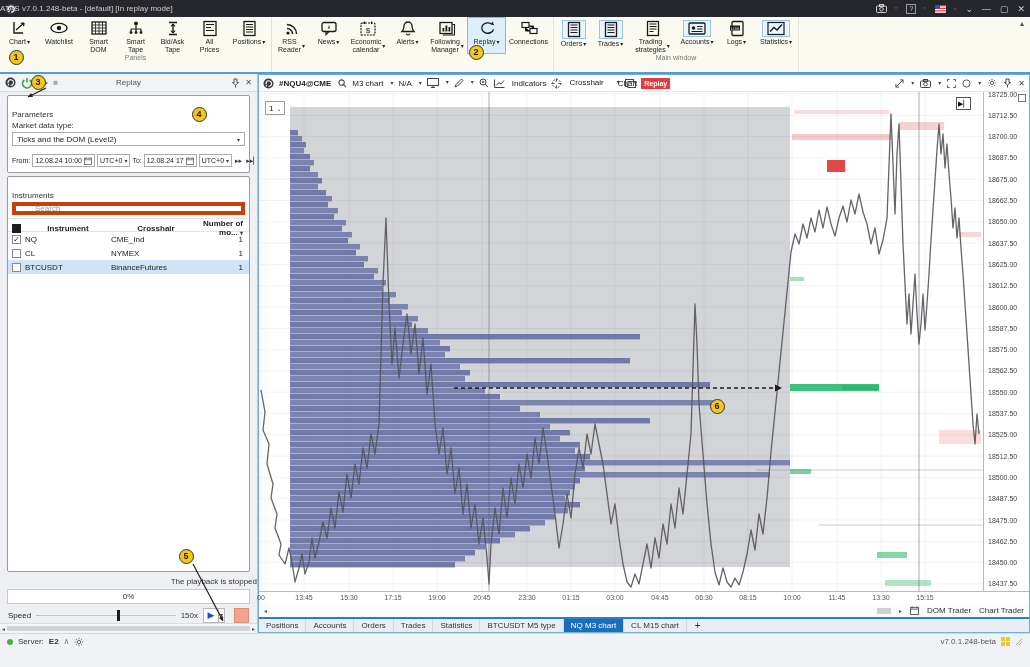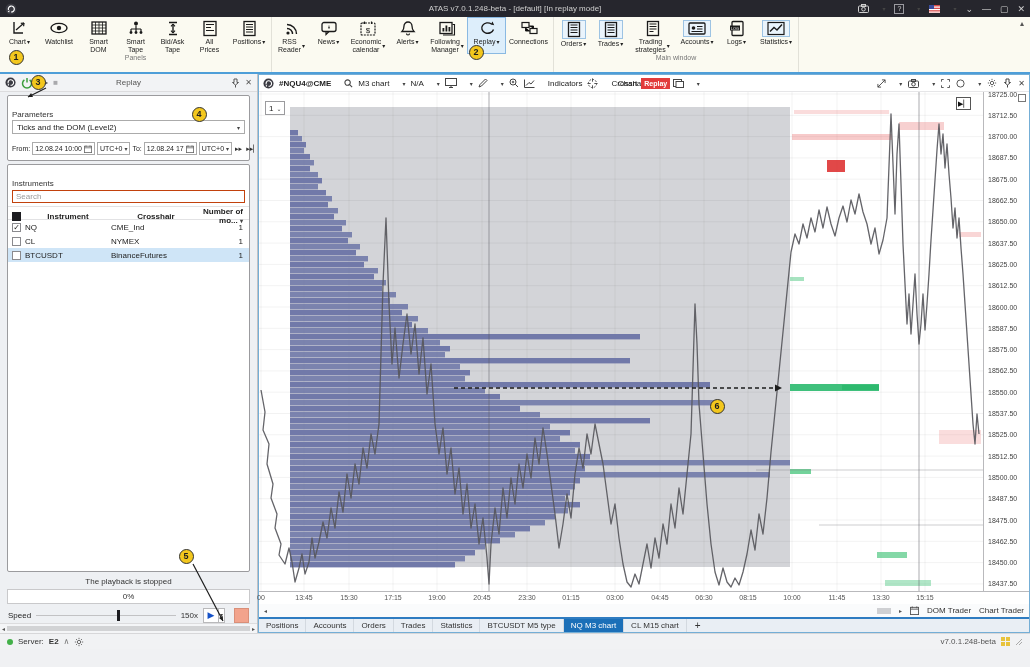--- a/index.html
+++ b/index.html
@@ -2,21 +2,21 @@
 <html><head>
 <meta charset="utf-8">
 <style>
 *{margin:0;padding:0;box-sizing:border-box}
 html,body{width:1030px;height:667px;background:#fff}
 #app{position:relative;width:1030px;height:667px;font-family:"Liberation Sans",sans-serif;font-size:8px;color:#222;background:#f0f1f3;overflow:hidden}
 svg{display:block}
 .ic{flex:none}
 
 .titlebar{height:17px;background:#26262d;color:#d8d8d8;display:flex;align-items:center;padding:0 5px;position:relative}
-.tb-title{position:absolute;left:0;right:0;text-align:center;font-size:8px;color:#cfcfcf}
+.tb-title{position:absolute;left:0;right:0;font-size:8px;color:#cfcfcf}
 .tb-icons{margin-left:auto;display:flex;gap:9px;align-items:center;z-index:1;font-size:9px;color:#cfcfcf}
 .tb-icons .g{cursor:default}
 .helpbox{border:1px solid #9a9aa0;padding:0 2px;font-size:7px;line-height:8px}
 
 .ribbon-tabs{height:18px;background:#f1f0e9;display:flex;align-items:stretch;padding-left:2px;border-bottom:1px solid #e1e0d8}
 .rtab{padding:3px 10px 0;font-size:8px;color:#333}
 .rtab.learn{background:#0e77d1;color:#fff;padding-top:3px}
 .rtab.active{background:#fbfaf1;border:1px solid #d5d4cb;border-bottom:none}
 
 .ribbon{height:57px;background:#fbfaf1;display:flex;border-bottom:2px solid #4e9ed8}
@@ -42,47 +42,47 @@
 .gb-title{padding:14px 4px 1px;color:#333}
 .gb-pad{padding:0 4px 4px}
 .fieldlabel{color:#333;padding:1px 0 2px}
 .selectbox{border:1px solid #ababab;height:14px;display:flex;align-items:center;padding:0 4px;background:#fff}
 .selectbox .caret,.utc .caret{margin-left:auto;font-size:6px;color:#444}
 .fromto{display:flex;align-items:center;gap:2px;padding:4px 4px 5px;font-size:7px}
 .dinput{border:1px solid #ababab;height:13px;display:flex;align-items:center;padding:0 2px;gap:2px;background:#fff;white-space:nowrap}
 .utc{border:1px solid #ababab;height:13px;display:flex;align-items:center;padding:0 2px;gap:2px;background:#fff}
 .skipbtn{color:#333;font-size:7px;padding:0 1px}
 .instruments{flex:1;margin:3px 7px 2px;display:flex;flex-direction:column;border:1px solid #9b9b9e;border-radius:2px;background:#fff;overflow:hidden}
-.search{border:1px solid #c2410c;margin:1px 4px 3px;height:13px;color:#9a9a9a;padding:0 3px;display:flex;align-items:center}
+.search{border:4px solid #c2410c;margin:1px 4px 3px;height:13px;color:#9a9a9a;padding:0 19px;display:flex;align-items:center}
 .trow{display:grid;grid-template-columns:17px 86px 90px 1fr;height:14px;align-items:center;padding-right:6px}
 .trow .num{text-align:right}
 .thead{font-weight:bold;border-bottom:1px solid #e2e2e4;border-top:1px solid #e2e2e4}
 .thead .sort{font-size:6px;color:#444}
 .trow.sel{background:#cfe5f7}
 .cb{width:9px;height:9px;border:1px solid #8a8a8e;margin-left:4px;background:#fff;font-size:8px;line-height:8px;text-align:center;color:#222}
 .cb.full{background:#1d1d21;border-color:#1d1d21}
-.playback-status{flex:none;text-align:center;height:13px;padding-top:3px;color:#333}
+.playback-status{flex:none;text-align:right;height:13px;padding-top:3px;color:#333}
 .progress{flex:none;margin:2px 7px;border:1px solid #c9c9cb;background:#fff;height:15px;text-align:center;line-height:14px;color:#333}
 .speedrow{flex:none;display:flex;align-items:center;margin:2px 8px 0;gap:5px}
 .slider{flex:1;position:relative;height:11px}
 .track{position:absolute;top:5px;left:0;right:0;height:1px;background:#c2c2c4}
 .handle{position:absolute;left:58%;top:0;width:3px;height:11px;background:#1d1d21}
 .speedval{color:#333}
 .playbtn{width:16px;height:15px;border:1px solid #b9b9bb;background:#fff;color:#1652c8;text-align:center;font-size:9px;line-height:13px}
 .pcaret{font-size:6px;color:#444;border:1px solid #b9b9bb;border-left:none;background:#fff;height:15px;line-height:13px;padding:0 1px}
 .stopbtn{width:15px;height:15px;background:#f2a38c;border:1px solid #d98f79;margin-left:4px}
 .hscroll{flex:none;height:10px;margin-top:auto;background:#f4f5f7;border-top:1px solid #dcdcde;display:flex;align-items:center;padding:0 2px;font-size:6px;color:#555}
 .hthumb{flex:1;height:5px;background:#d2d3d5;margin:0 2px}
 
 .chart-panel{flex:1;display:flex;flex-direction:column;border:1px solid #74aed6;background:#fff}
 .c-toolbar{height:17px;flex:none;display:flex;align-items:center;gap:5px;padding:0 4px;border-bottom:1px solid #e6e6e8;position:relative;color:#222}
 .c-center{position:absolute;left:0;right:0;display:flex;justify-content:center;gap:4px;align-items:center}
 .badge{background:#e23c3c;color:#fff;padding:0 3px;font-size:7px;height:11px;line-height:11px;font-weight:bold}
 .c-right{margin-left:auto;display:flex;gap:6px;z-index:1;align-items:center;color:#444}
-.tbit{display:flex;align-items:center;gap:13px}
+.tbit{display:flex;align-items:flex-start;gap:7px}
 .tinycaret{font-size:6px;color:#444}
 .c-body{position:relative;height:499px;flex:none;background:#fff;overflow:hidden}
 .paxis{position:absolute;right:0;top:0;width:46px;height:499px;border-left:1px solid #b9b9bc;background:#fff}
 .pl{position:absolute;left:4px;font-size:7px;color:#444;white-space:nowrap}
 .axissq{position:absolute;right:3px;top:2px;width:8px;height:8px;border:1px solid #777;font-size:5px;line-height:7px;text-align:center;color:#555}
 .selector{position:absolute;left:6px;top:9px;border:1px solid #9b9b9e;background:#fff;padding:0 3px;height:14px;display:flex;align-items:center;gap:3px;z-index:5}
 .gotoend{position:absolute;right:58px;top:5px;border:1px solid #555;background:#fff;width:15px;height:13px;font-size:7px;text-align:center;line-height:12px;z-index:5;color:#111}
 .taxis{height:13px;flex:none;position:relative;border-top:1px solid #b9b9bc;background:#fff}
 .tl{position:absolute;top:2px;font-size:7px;color:#555;transform:translateX(-50%);white-space:nowrap}
 .c-bottomrow{height:13px;flex:none;display:flex;align-items:center;gap:8px;padding:0 5px;background:#fafbfc;font-size:8px;color:#333}
@@ -396,20 +396,21 @@
             <svg class="ic" width="9" height="10" viewBox="0 0 9 10">
               <path d="M3 1 H6 V4.5 H7.5 L4.5 7 L1.5 4.5 H3 Z M4.5 7 V9.5" stroke="#555" stroke-width="1" fill="none"></path>
             </svg>
           </span>
         <span class="glyphbtn z" style="color:#555">✕</span>
       </div>
 
       <div class="groupbox">
         <div class="gb-title">Parameters</div>
         <div class="gb-pad">
+          <div class="fieldlabel">Market data type:</div>
           <div class="selectbox">
             <span>Ticks and the DOM (Level2)</span>
             <span class="caret">▾</span>
           </div>
         </div>
         <div class="fromto">
           <span>From:</span>
           <span class="dinput">
               <span>12.08.24 10:00</span>
               <svg class="ic" width="8" height="8" viewBox="0 0 10 10">

